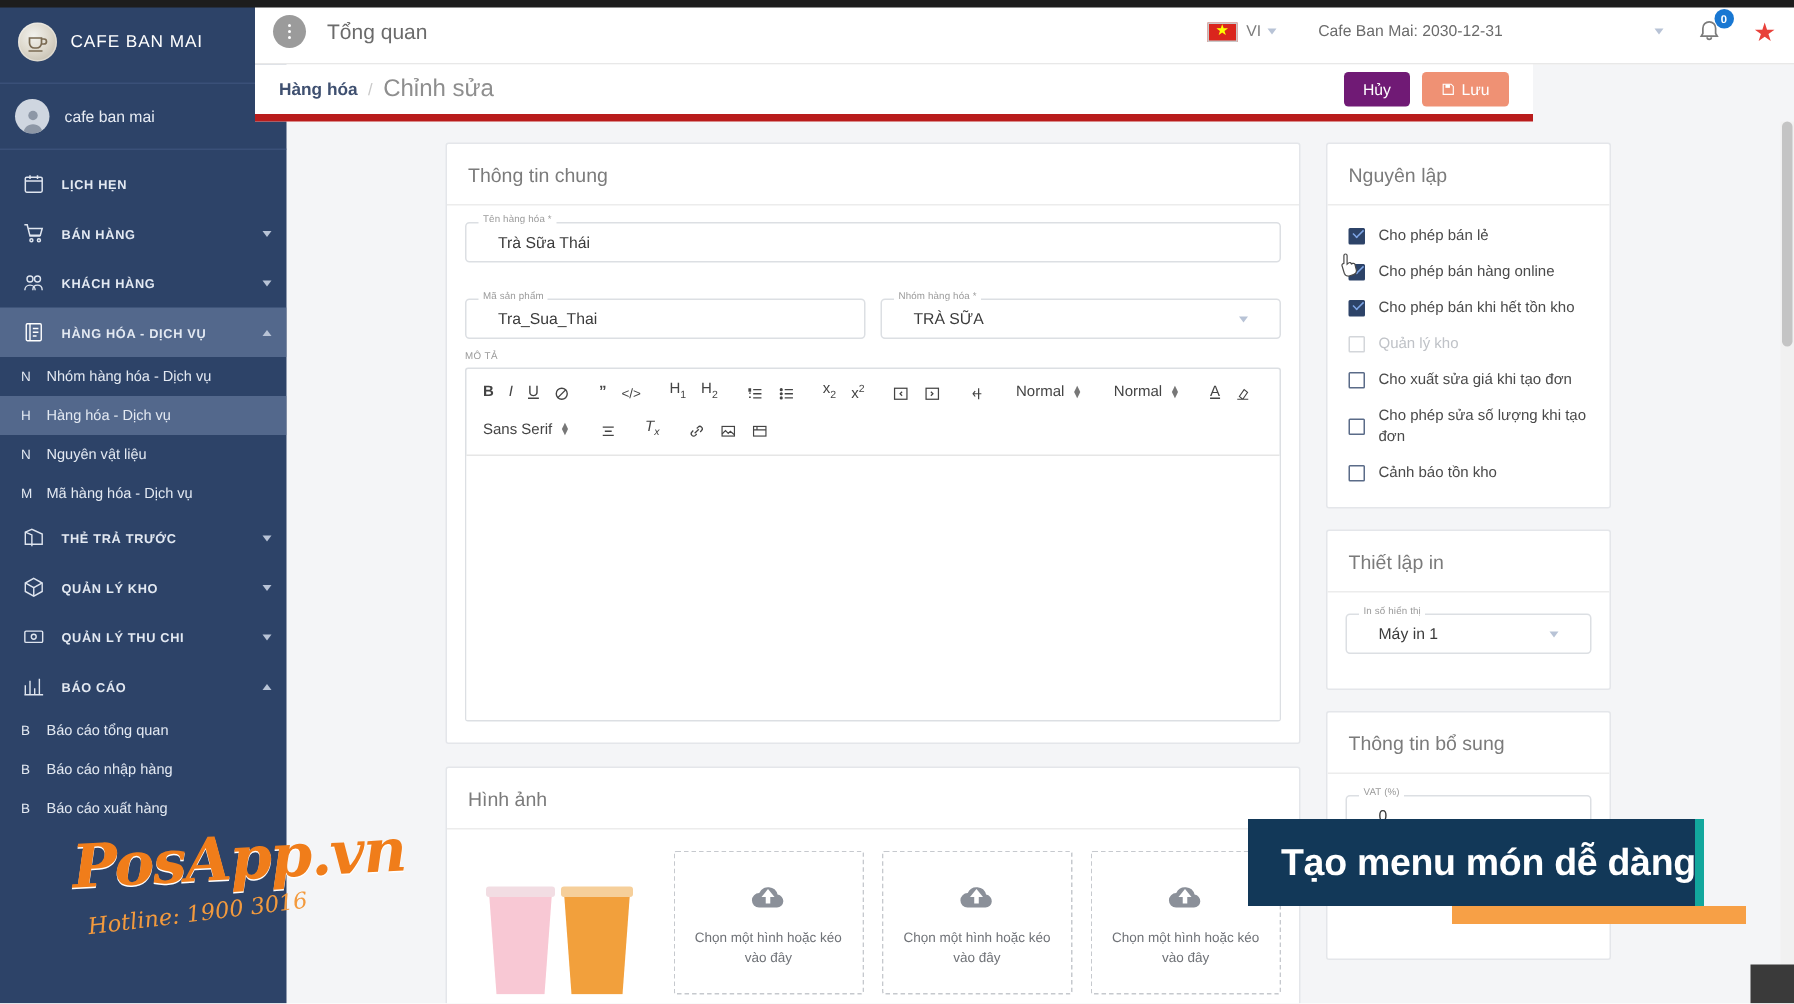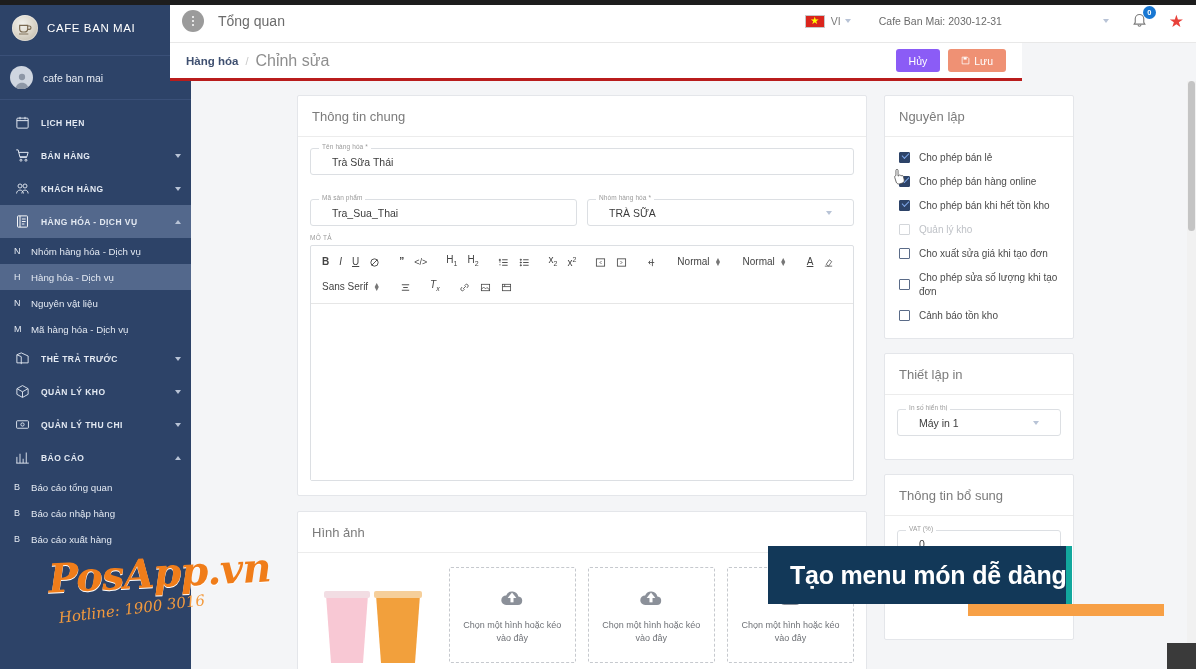--- a/index.html
+++ b/index.html
@@ -84,33 +84,33 @@
   .bell svg { width:17px;height:17px; }
   .badge {
     position:absolute; right:-5px; top:-5px; min-width:13px;height:13px;
     background:#1877d2;color:#fff;border-radius:50%;font-size:7.5px;
     display:flex;align-items:center;justify-content:center; font-weight:700;
   }
   .star-btn { margin-left:18px; color:#e8413a; font-size:17px; line-height:1; cursor:pointer; }
 
   .crumbbar {
     position:absolute; left:170px; top:43px; width:852px; height:38px;
-    background:#fff; border-bottom:3px solid #b91c1c;
+    background:#fff; border-bottom:5px solid #b91c1c;
     display:flex; align-items:center; padding:0 16px;
   }
   .crumb-a { font-size:11.5px; color:#3f5070; font-weight:700; cursor:pointer; }
   .crumb-sep { color:#c9c9c9; margin:0 7px; font-size:11px; }
   .crumb-b { font-size:16px; color:#8e8e8e; }
   .crumb-actions { margin-left:auto; display:flex; gap:8px; }
   .btn {
     height:23px; border-radius:3px; border:none; color:#fff;
     font-size:10.5px; padding: 0 13px; cursor:pointer;
     display:flex; align-items:center; gap:4px; font-family:inherit;
   }
-  .btn-cancel { background:#8b5cf6; }
+  .btn-cancel { background:#701a75; }
   .btn-save { background:#ef9174; }
   .btn-save svg { width:9px;height:9px; }
 
   
   .content { position:absolute; left:170px; top:81px; width:1026px; height:588px; overflow:hidden; }
   .card { background:#fff; border:1px solid #e4e6ea; border-radius:2px; }
   .card-hd {
     font-size:13px; color:#7b7b7b; padding: 13px 14px 12px;
     border-bottom:1px solid #ececec;
   }
@@ -190,21 +190,21 @@
     font-size:40px; color:#f07d1a; letter-spacing:-1px; line-height:40px;
     transform: rotate(-3deg); text-shadow: 0 1px 0 #fff;
   }
   .wm .hot {
     font-family:"DejaVu Serif", serif; font-style:italic; font-size:15px; color:#f39a3d;
     transform: rotate(-7deg); margin: 3px 0 0 10px;
   }
 
   
   .banner {
-    position:absolute; left:768px; top:546px; width:304px; height:58px; z-index:58;
+    position:absolute; left:832px; top:546px; width:304px; height:58px; z-index:58;
     background:#123858; display:flex; align-items:center; padding-left:22px;
   }
   .banner .btext {
     color:#fff; font-weight:700; font-size:25px; letter-spacing:-.2px; white-space:nowrap;
   }
   .banner-edge { position:absolute; right:0; top:0; width:6px; height:100%; background:#12a79d; }
   .banner-orange {
     position:absolute; left:968px; top:604px; width:196px; height:12px; background:#f7a046; z-index:57;
   }
   .taskbar { position:absolute; left:1167px; top:643px; width:29px; height:26px; background:#3a3a3a; z-index:59; }

